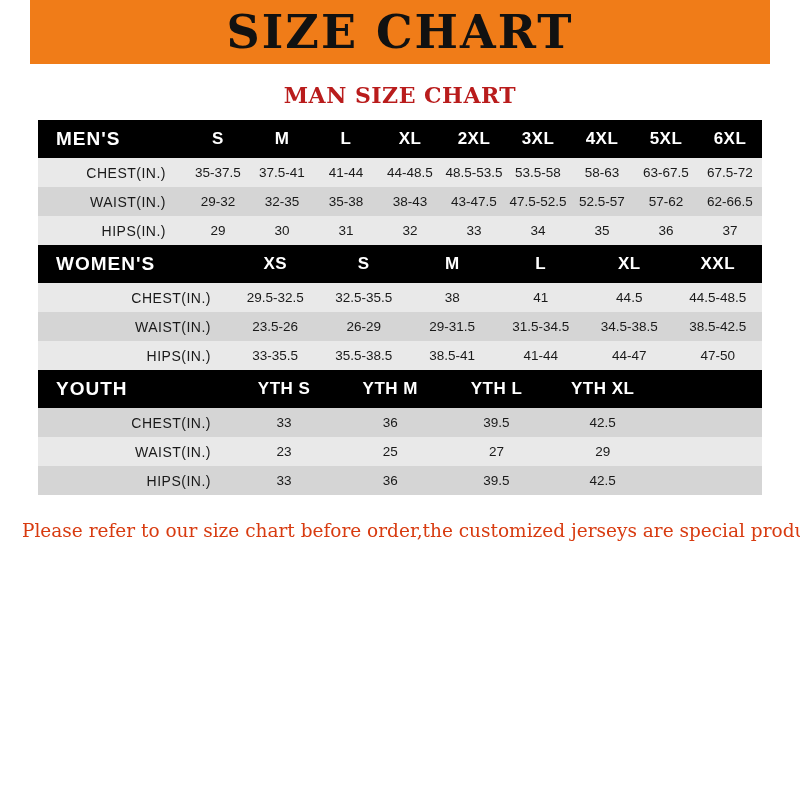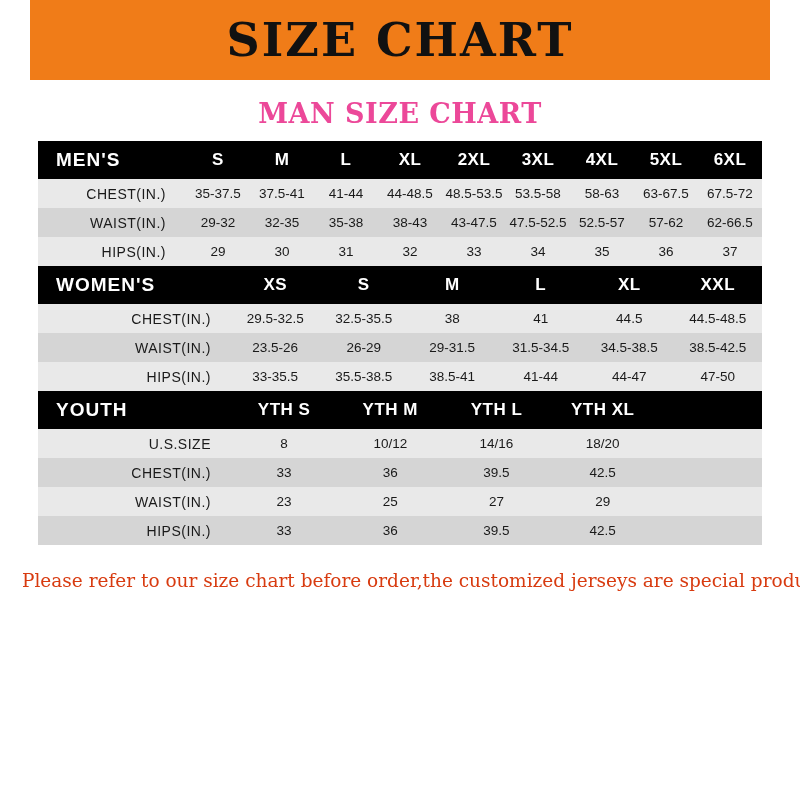--- a/index.html
+++ b/index.html
@@ -15,21 +15,21 @@
   }
   .page {
     width: 800px;
     height: 800px;
     position: relative;
     background: #ffffff;
     box-sizing: border-box;
   }
   
   .header-band {
-    height: 80px;
+    height: 64px;
     background: #f07c18;
     display: flex;
     align-items: center;
     justify-content: center;
     position: relative;
   }
   .header-band::before {
     content: "";
     position: absolute;
     left: 0; top: 0; bottom: 0;
@@ -53,22 +53,22 @@
     z-index: 2;
     line-height: 1;
   }
   .section {
     padding: 0 26px;
   }
   .section-title {
     text-align: center;
     font-family: "DejaVu Serif", serif;
     font-weight: bold;
-    font-size: 27px;
-    color: #ec4899;
+    font-size: 22px;
+    color: #b91c1c;
     margin: 18px 0 12px 0;
     letter-spacing: 0.5px;
   }
   table.size-table {
     width: 724px;
     margin: 0 auto;
     border-collapse: collapse;
     table-layout: fixed;
   }
   table.size-table th,
@@ -233,28 +233,20 @@
         <tr>
           <th class="label-col" style="width:175px">YOUTH</th>
           <th>YTH S</th>
           <th>YTH M</th>
           <th>YTH L</th>
           <th>YTH XL</th>
           <th></th>
         </tr>
       </thead>
       <tbody>
-        <tr class="row-light">
-          <td class="label-col">U.S.SIZE</td>
-          <td>8</td>
-          <td>10/12</td>
-          <td>14/16</td>
-          <td>18/20</td>
-          <td></td>
-        </tr>
         <tr class="row-dark">
           <td class="label-col">CHEST(IN.)</td>
           <td>33</td>
           <td>36</td>
           <td>39.5</td>
           <td>42.5</td>
           <td></td>
         </tr>
         <tr class="row-light">
           <td class="label-col">WAIST(IN.)</td>

